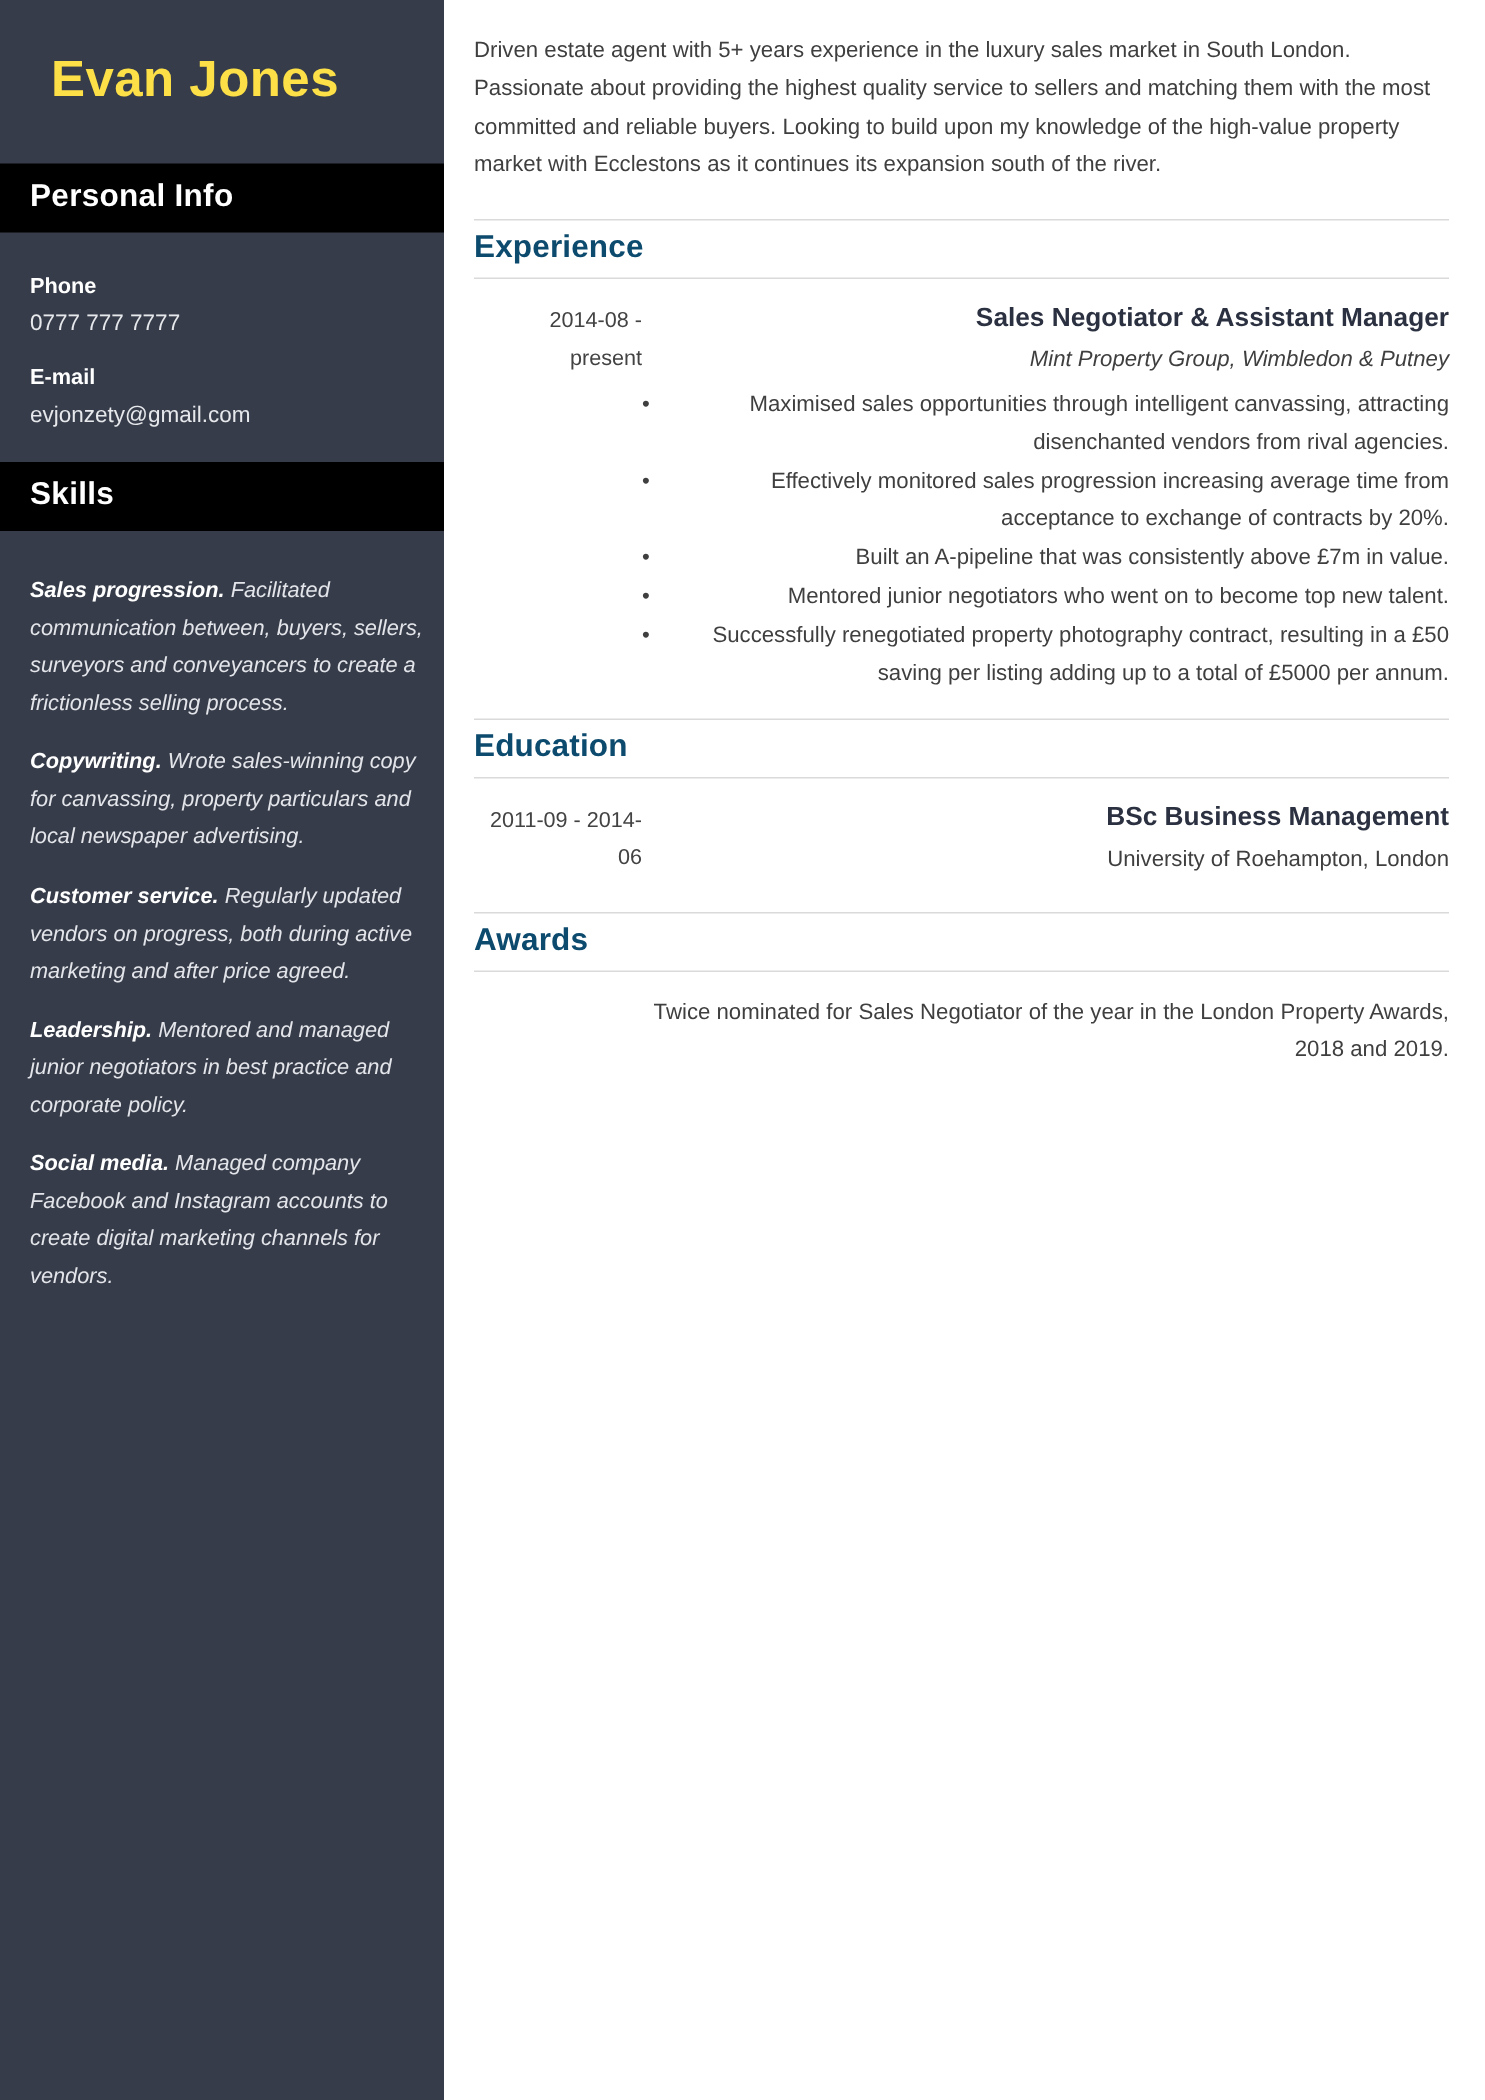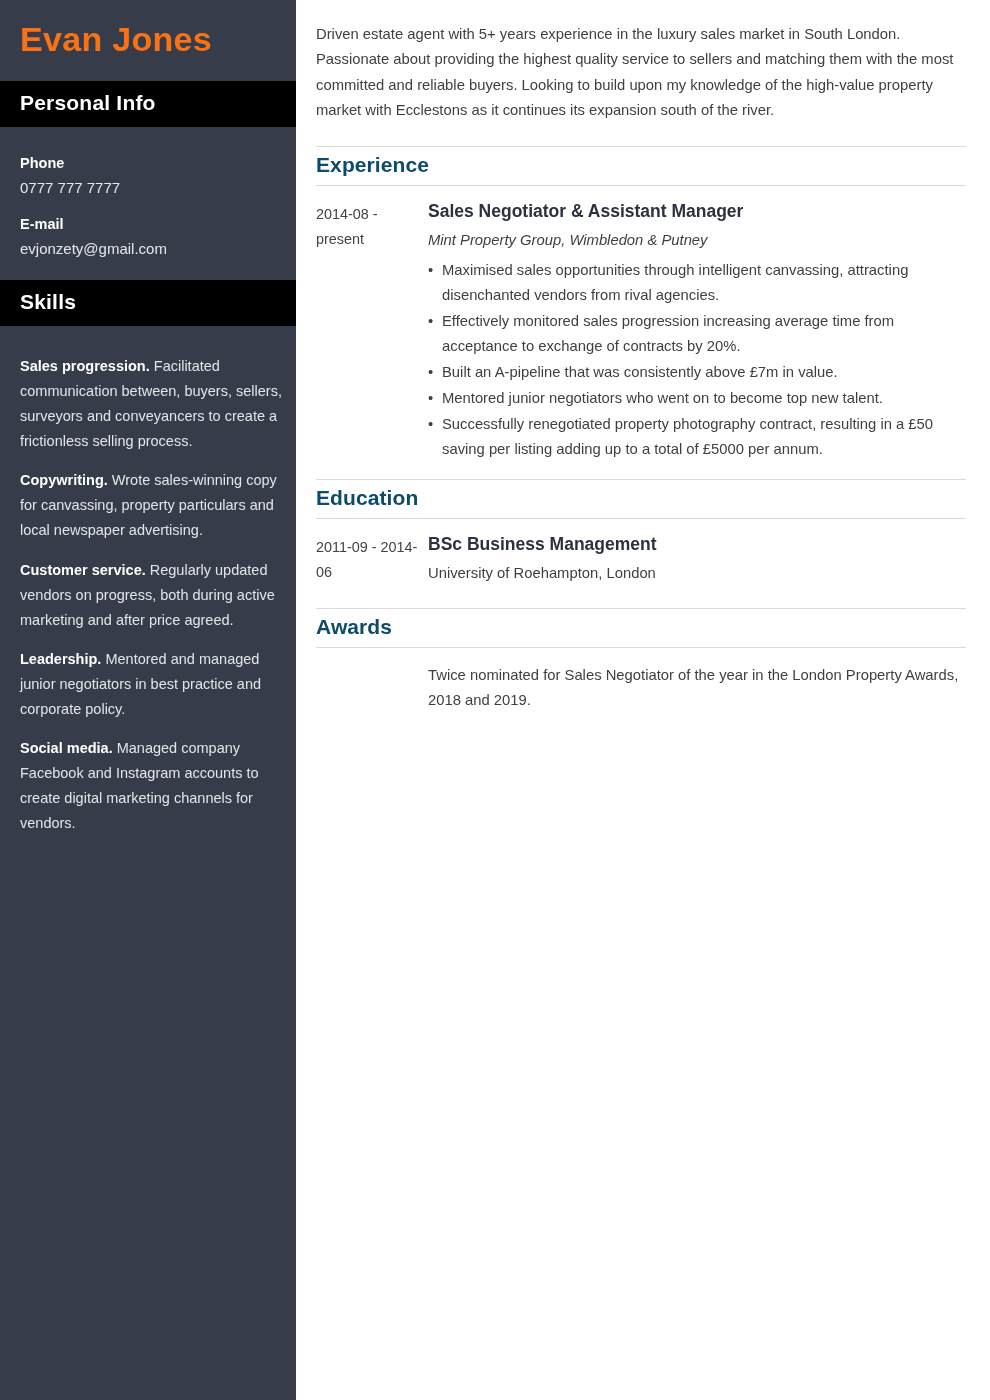--- a/index.html
+++ b/index.html
@@ -30,22 +30,22 @@
   }
   .name-block {
     padding: 20px 20px 22px 20px;
     background: #363c49;
   }
   .name {
     font-size: 34px;
     font-weight: bold;
     line-height: 1.15;
     letter-spacing: .3px;
-    color: #f97316;
-    margin: 0;
+    color: #fde047;
+    margin: 14px;
   }
   .side-section-head {
     background: #000000;
     padding: 10px 20px 12px 20px;
   }
   .side-section-head h2 {
     margin: 0;
     font-size: 21px;
     font-weight: bold;
     color: #ffffff;
@@ -65,20 +65,21 @@
     line-height: 1.5;
     margin-bottom: 2px;
   }
   .info-value {
     font-size: 15px;
     color: #e6e8ec;
     line-height: 1.5;
   }
   .skills-body {
     padding: 14px 5px 20px 20px;
+    font-style: italic;
   }
   .skill-item {
     font-size: 14.5px;
     line-height: 1.72;
     color: #e3e5ea;
     margin-bottom: 13px;
   }
   .skill-item .sk-name {
     font-weight: bold;
     color: #ffffff;
@@ -110,20 +111,21 @@
   }
   .rule {
     border-top: 1px solid #dadada;
     height: 0;
     font-size: 0;
     line-height: 0;
   }
   .entry {
     display: flex;
     padding: 14px 0 16px 0;
+    text-align: right;
   }
   .entry-dates {
     flex: 0 0 112px;
     font-size: 14.4px;
     line-height: 1.72;
     color: #434343;
     padding-top: 2px;
   }
   .entry-body {
     flex: 1 1 auto;

